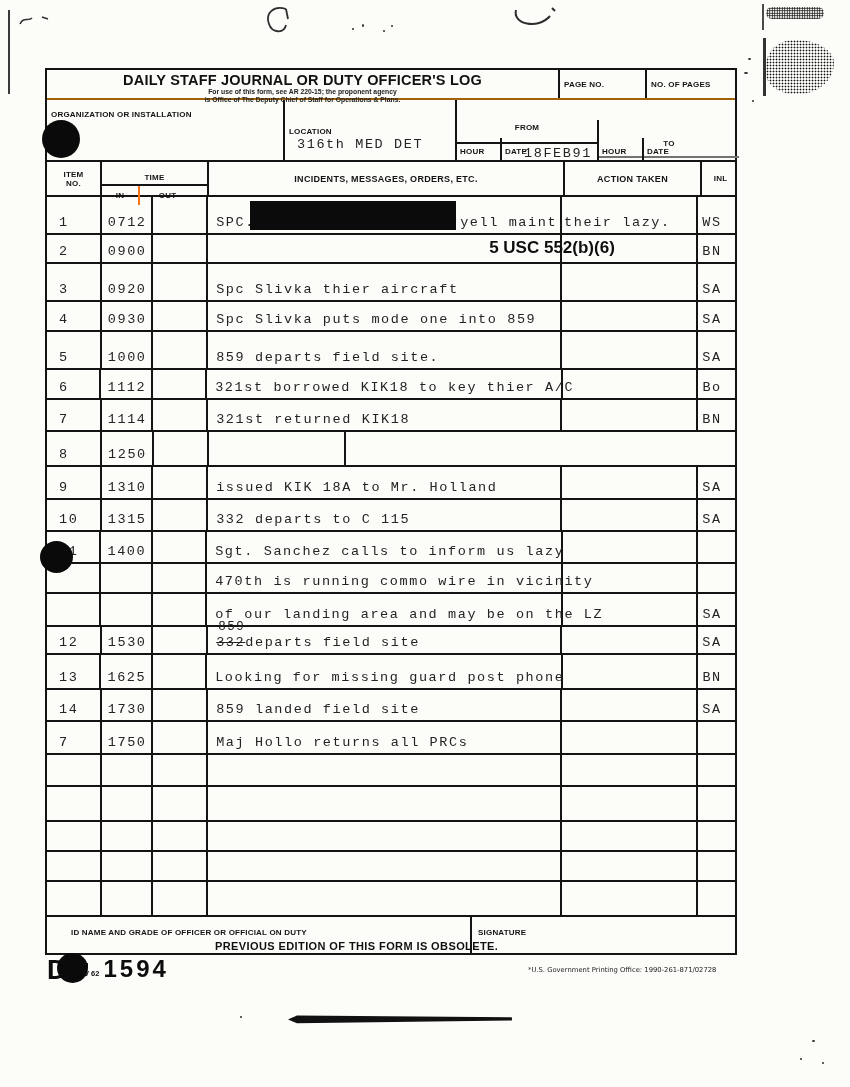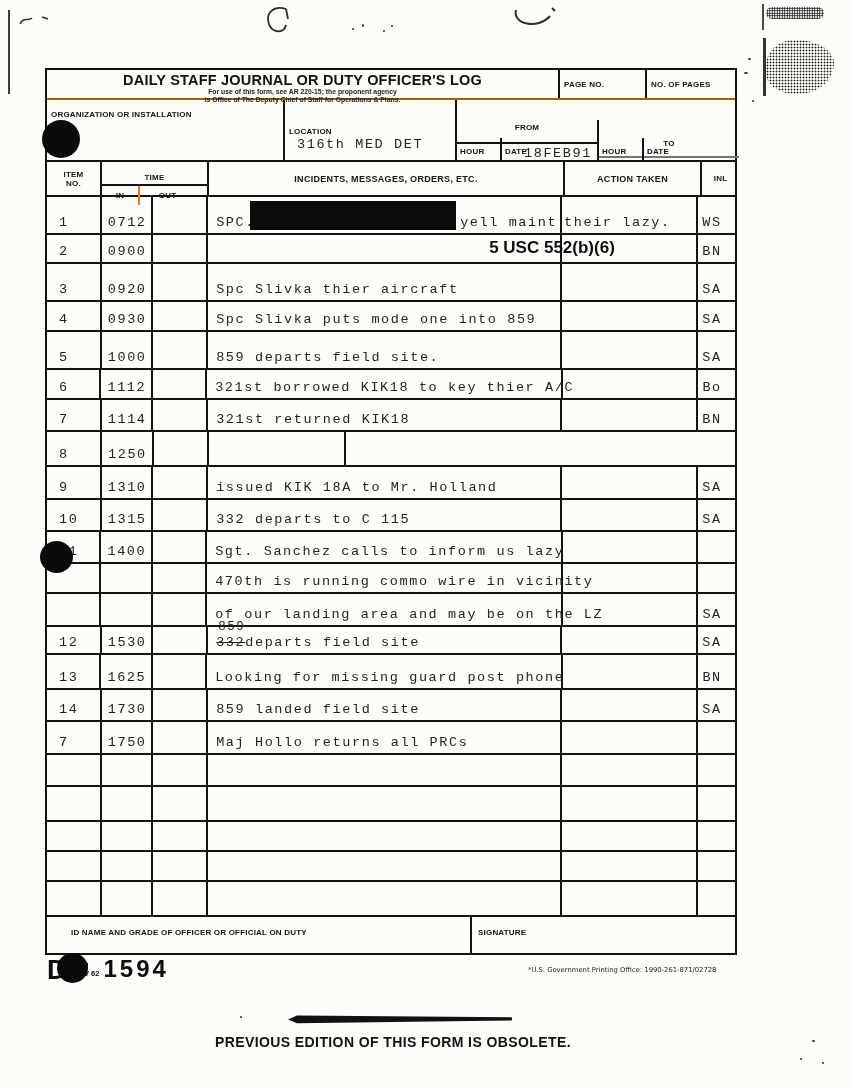--- a/index.html
+++ b/index.html
@@ -68,21 +68,21 @@
   .corr-strike{text-decoration:line-through;}
   
   .footband{top:845px;height:40px;border-bottom:none;}
   .namecell{left:0;top:0;width:425px;height:100%;padding:4px 4px 0 24px;}
   .sigcell{left:425px;top:0;width:267px;height:100%;border-right:none;padding:4px 6px;}
   
   .daform{position:absolute;left:47px;top:957px;display:flex;align-items:flex-start;}
   .da-d{font-weight:bold;font-size:27px;line-height:26px;color:#0d0d0d;}
   .da-small{font-weight:bold;font-size:7.5px;line-height:8px;color:#111;padding-top:5px;}
   .da-num{font-weight:bold;font-size:24px;line-height:24px;letter-spacing:3px;margin-left:4px;color:#0d0d0d;}
-  .obsolete{position:absolute;left:215px;top:1034px;font-weight:bold;font-size:14px;letter-spacing:.4px;color:#111;}
+  .obsolete{position:absolute;left:215px;top:940px;font-weight:bold;font-size:11px;letter-spacing:.4px;color:#111;}
   .gpo{position:absolute;left:528px;top:966px;font-size:6.8px;color:#222;font-family:"DejaVu Sans",sans-serif;}
   
   .hole{position:absolute;background:#0a0a0a;border-radius:50%;z-index:6;}
   .hole1{left:42px;top:120px;width:38px;height:38px;}
   .hole2{left:40px;top:541px;width:33px;height:32px;}
   .hole3{left:57px;top:953px;width:31px;height:30px;}
   .vline-l{position:absolute;left:8px;top:10px;width:2px;height:84px;background:#3a3a3a;}
   .vline-r{position:absolute;left:762px;top:4px;width:2px;height:26px;background:#4a4a4a;}
   .vline-r2{position:absolute;left:763px;top:38px;width:3px;height:58px;background:#333;}
   .noise{position:absolute;background-image:radial-gradient(#111 .8px,transparent 1.1px);

